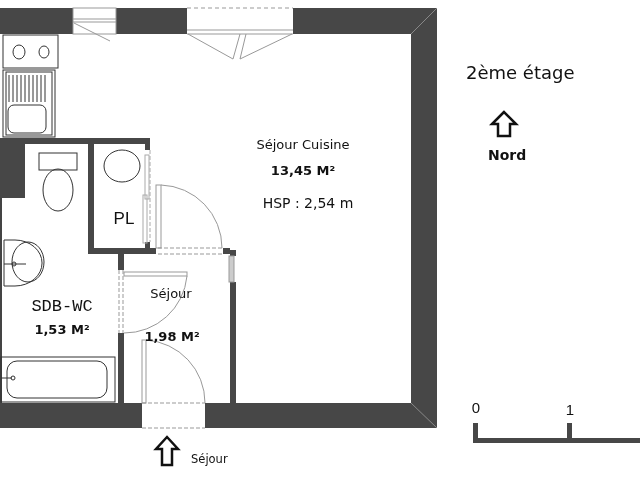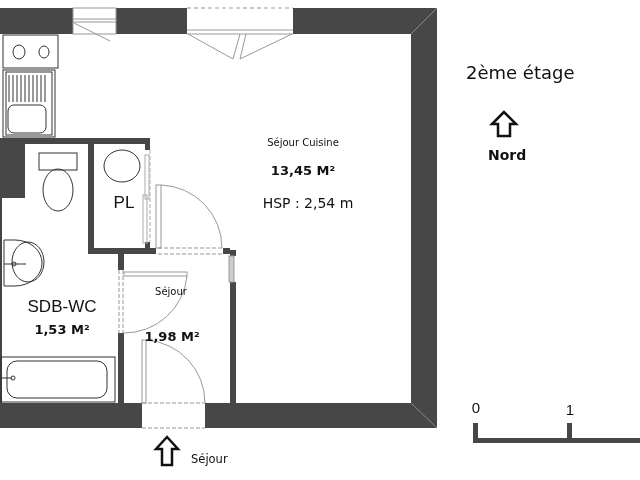--- a/index.html
+++ b/index.html
@@ -1,23 +1,23 @@
 <!DOCTYPE html>
 <html><head>
 <meta charset="utf-8">
 <style>
   html, body { margin: 0; padding: 0; background: #ffffff; }
   body { width: 640px; height: 480px; position: relative; overflow: hidden; font-family: "DejaVu Sans", "Liberation Sans", sans-serif; }
   .plan { position: absolute; left: 0; top: 0; width: 640px; height: 480px; }
   .lbl { position: absolute; color: #111; white-space: nowrap; transform: translateX(-50%); }
-  .room-name { font-size: 10px; text-align: right; }
+  .room-name { font-size: 13px; text-align: right; }
   .room-area { font-size: 13px; font-weight: bold; }
   .room-sub { font-size: 14px; }
-  .sdb-name { font-family: Liberation Sans, sans-serif; font-size: 17px; }
-  .pl-name { font-family: "Liberation Sans", sans-serif; font-size: 17px; }
+  .sdb-name { font-family: Liberation Mono, monospace; font-size: 17px; }
+  .pl-name { font-family: "Liberation Sans", sans-serif; font-size: 17px; margin-top: 16px; }
   .floor { position: absolute; left: 466px; top: 62px; font-size: 18px; color: #111; }
   .nord { position: absolute; left: 488px; top: 147px; font-size: 14px; font-weight: bold; color: #111; }
   .acces { position: absolute; left: 191px; top: 452px; font-size: 11.5px; color: #111; }
   .scale-lbl { position: absolute; font-family: "Liberation Sans", sans-serif; font-size: 15px; color: #111; transform: translateX(-50%); }
   .watermark { position: absolute; left: 415px; top: 250px; font-family: "Liberation Sans", sans-serif; font-size: 42px; font-weight: bold; color: #d8d8d8; letter-spacing: 2px; }
 </style>
 </head>
 <body>
 
 <div class="plan">

